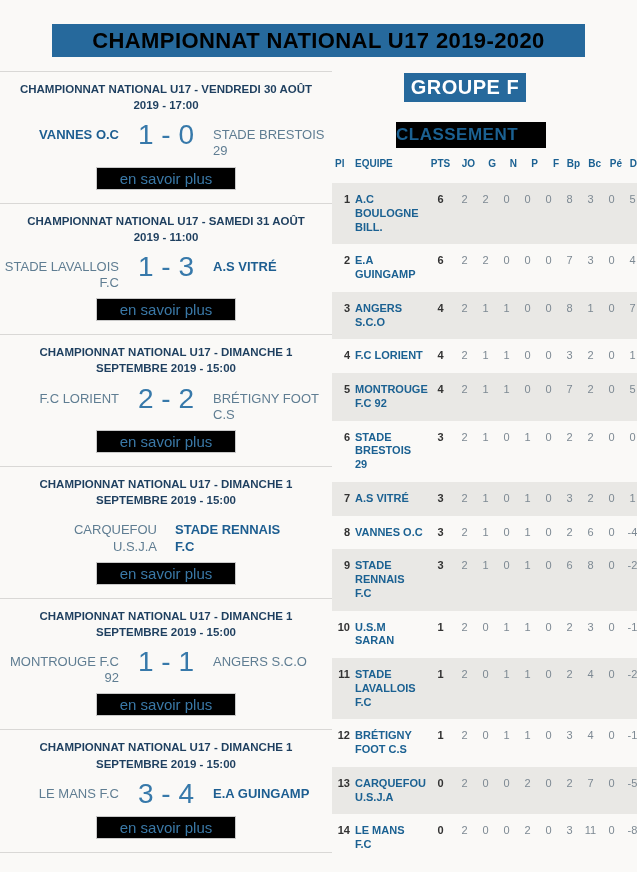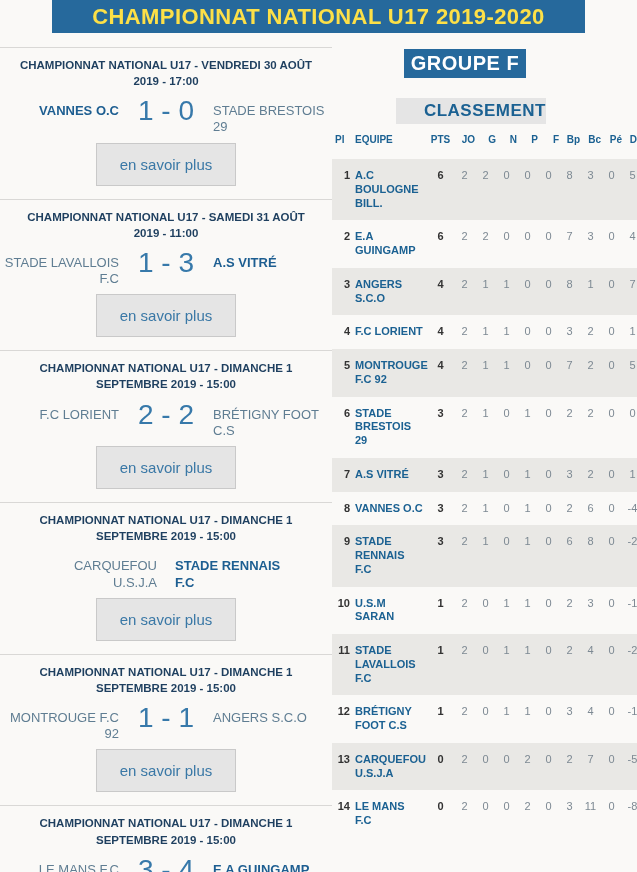--- a/index.html
+++ b/index.html
@@ -4,22 +4,22 @@
 <style>
   html,body{margin:0;padding:0;}
   body{
     width:637px;height:872px;overflow:hidden;position:relative;
     background:#faf9f7;
     font-family:"Liberation Sans", sans-serif;
     -webkit-font-smoothing:antialiased;
   }
   
   .banner{
-    margin:0 auto 0;width:533px;height:33px;
-    background:#26699c;color:#fde047;
+    margin:24px auto 0;width:533px;height:33px;
+    background:#26699c;color:#000000;
     font-weight:bold;font-size:22px;line-height:33px;
     text-align:center;letter-spacing:0.4px;white-space:nowrap;
   }
   .content{display:flex;margin-top:14px;}
   
   .matches{width:332px;flex:0 0 332px;}
   .match-card{
     padding:9px 4px 13px;border-bottom:1px solid #d9d8d6;text-align:center;
   }
   .match-card:first-child{border-top:1px solid #d9d8d6;}
@@ -32,34 +32,34 @@
     width:116px;font-size:13px;color:#5f7d92;line-height:1.25;padding-top:7px;
   }
   .team.home{text-align:right;margin-right:9px;}
   .team.away{text-align:left;margin-left:9px;}
   .team.winner{color:#1d5e91;font-weight:bold;}
   .score{
     width:76px;text-align:center;font-size:28px;color:#3779aa;
     line-height:1.1;white-space:nowrap;flex:0 0 76px;
   }
   .more-btn{
-    background:#e5e5e5;border:1px solid #c9c9c9;color:#3a78a6;
-    font-size:15px;padding:12px 23px;font-family:inherit;cursor:pointer;
+    background:#000000;border:1px solid #c9c9c9;color:#3a78a6;
+    font-size:15px;padding:2px 23px;font-family:inherit;cursor:pointer;
   }
   
   .standings{width:305px;flex:0 0 305px;}
   .group-btn{
     width:122px;height:29px;margin:2px 0 20px 72px;
     background:#26699c;color:#ffffff;font-weight:bold;font-size:20px;
     line-height:29px;text-align:center;letter-spacing:0.5px;
   }
   .classement{
     width:150px;margin:0 0 6px 64px;padding:3px 0;
-    background:#e5e5e5;color:#1b6192;font-weight:bold;font-size:17px;
-    text-align:right;letter-spacing:0.5px;
+    background:#000000;color:#1b6192;font-weight:bold;font-size:17px;
+    text-align:left;letter-spacing:0.5px;
   }
   table.standings-table{width:100%;border-collapse:collapse;font-size:11px;table-layout:fixed;}
   .standings-table th{
     color:#1b6192;font-weight:bold;font-size:10px;padding:4px 0 14px;text-align:center;
   }
   .standings-table th.h-pl{width:20px;text-align:left;padding-left:3px;}
   .standings-table th.h-equipe{width:72px;text-align:left;}
   .standings-table th.h-pts{width:27px;}
   .standings-table th.h-num{width:21px;text-align:right;}
   .standings-table td{padding:10px 0;vertical-align:top;line-height:1.25;}

